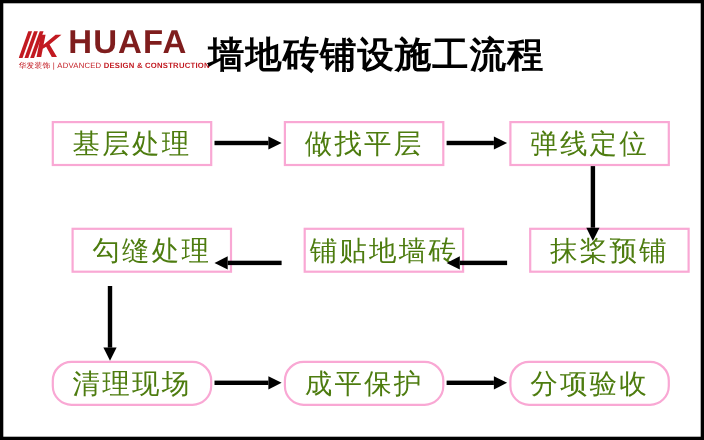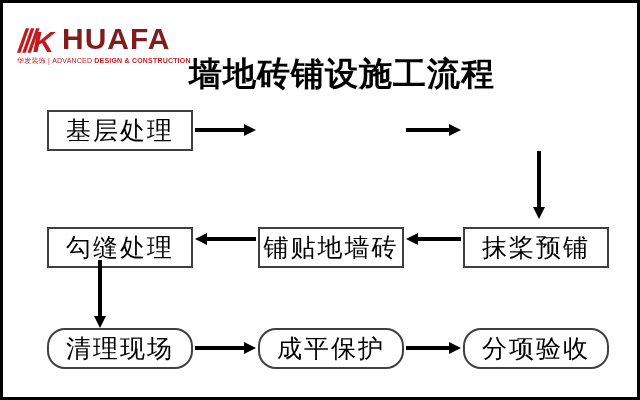--- a/index.html
+++ b/index.html
@@ -23,31 +23,31 @@
   .tagline {
     margin-top:3px; font-size:7px; line-height:1;
     color:#c21a21; letter-spacing:0.2px; white-space:nowrap;
   }
   .tagline .bold { font-weight:bold; }
 
   
   .title {
     position:absolute; left:186px; top:27px;
     font-size:33px; font-weight:bold; color:#000000;
-    letter-spacing:1px; line-height:1.2; white-space:nowrap;margin-top:24px;
+    letter-spacing:1px; line-height:1.2; white-space:nowrap;
   }
 
   
   .node {
     position:absolute; width:142px; height:37px;
-    border:2px solid #404040; background:#ffffff;
+    border:2px solid #f9a8d4; background:#ffffff;
     display:flex; align-items:center; justify-content:center;
-    font-size:25px; color:#000000; letter-spacing:2px; white-space:nowrap;
+    font-size:25px; color:#4d7c0f; letter-spacing:2px; white-space:nowrap;
   }
-  .r1 { top:107px; } .r2 { top:224px; } .r3 { top:325px;border-radius:18px; }
+  .r1 { top:107px; } .r2 { top:204px;margin-left:18px; } .r3 { top:325px;border-radius:18px; }
   .c1 { left:44px; } .c2 { left:255px; } .c3 { left:460px; }
 
   .h-arrow { position:absolute; height:14px; display:flex; align-items:center; }
   .h-arrow .shaft { flex:1; height:4px; background:#000000; }
   .head-right { width:0; height:0; border-top:6px solid transparent; border-bottom:6px solid transparent; border-left:12px solid #000000; }
   .head-left  { width:0; height:0; border-top:6px solid transparent; border-bottom:6px solid transparent; border-right:12px solid #000000; }
 
   .v-arrow { position:absolute; width:14px; display:flex; flex-direction:column; align-items:center; }
   .v-arrow .shaft { width:4px; flex:1; background:#000000; }
   .head-down { width:0; height:0; border-left:6px solid transparent; border-right:6px solid transparent; border-top:12px solid #000000; }
@@ -80,20 +80,22 @@
       <span>华发装饰</span>
       <span>|</span>
       <span>ADVANCED</span>
       <span class="bold">DESIGN &amp; CONSTRUCTION</span>
     </div>
   </div>
 
   <div class="title">墙地砖铺设施工流程</div>
 
   <div class="node r1 c1">基层处理</div>
+  <div class="node r1 c2">做找平层</div>
+  <div class="node r1 c3">弹线定位</div>
   <div class="node r2 c2">铺贴地墙砖</div>
   <div class="node r2 c3">抹桨预铺</div>
   <div class="node r2 c1">勾缝处理</div>
   <div class="node r3 c1">清理现场</div>
   <div class="node r3 c3">分项验收</div>
   <div class="node r3 c2">成平保护</div>
 
   <div class="h-arrow a-r1a">
     <span class="shaft"></span>
       <span class="head-right"></span>

